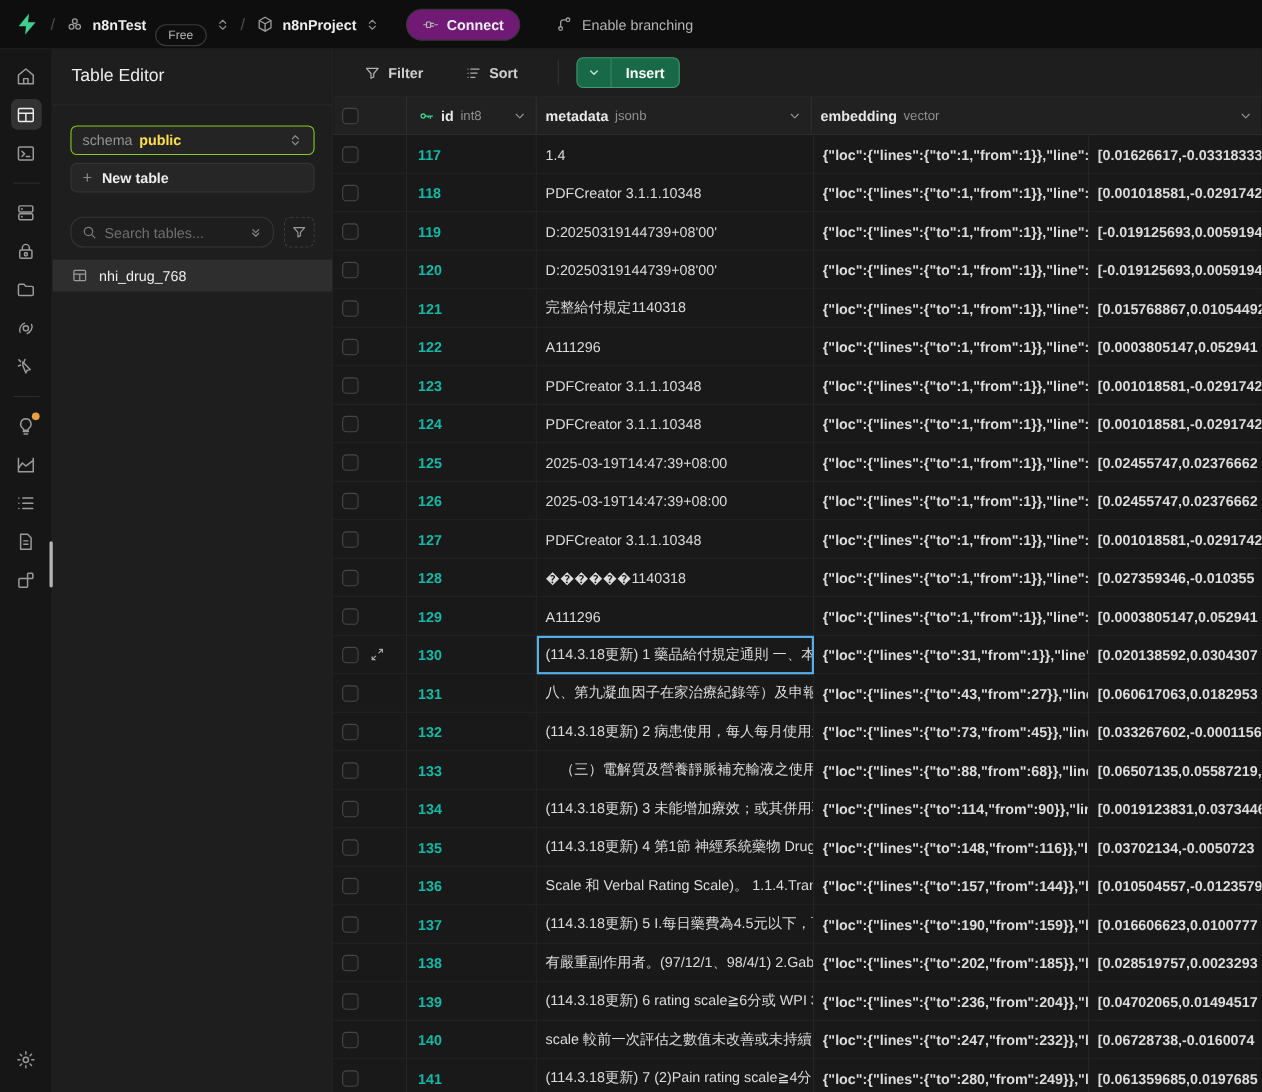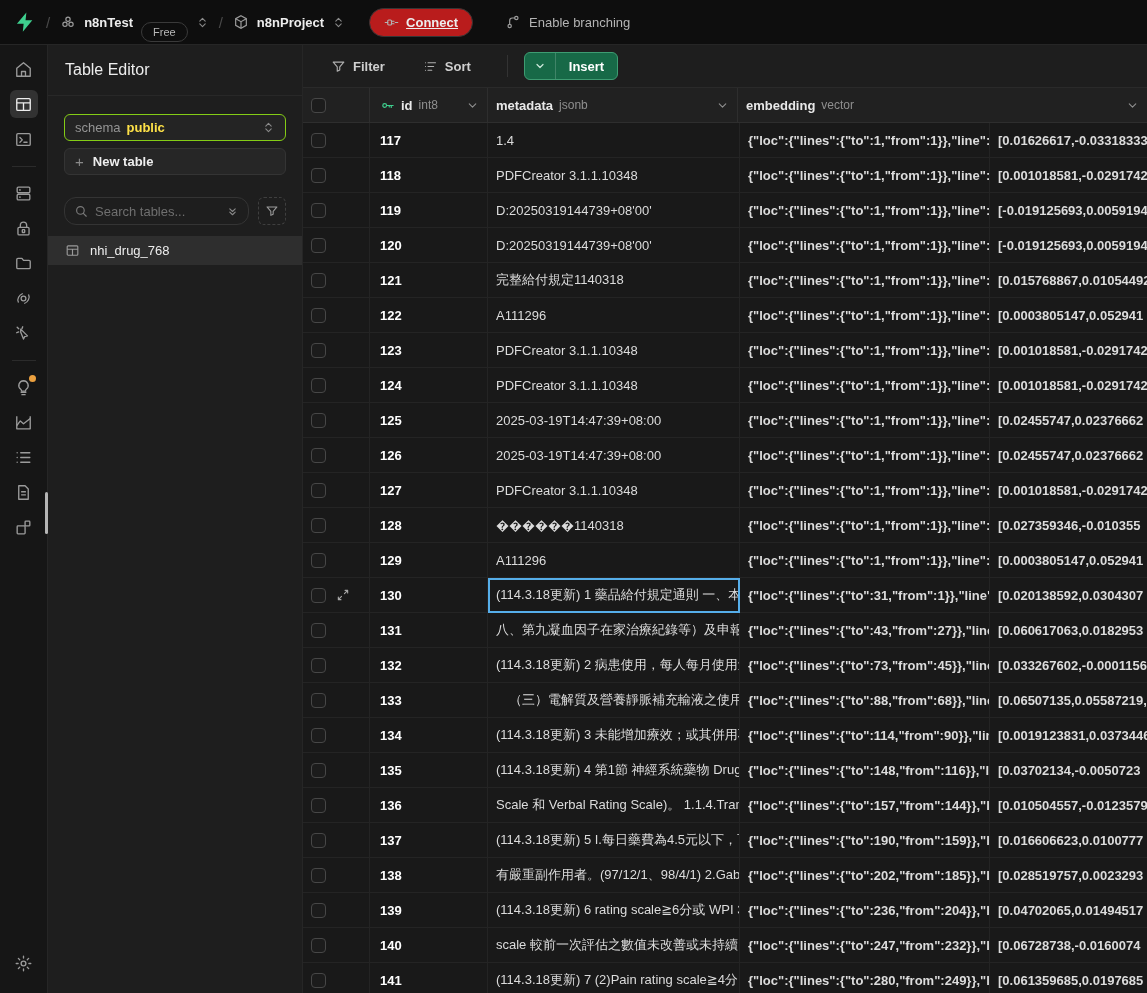--- a/index.html
+++ b/index.html
@@ -6,22 +6,22 @@
   html,body { width:1147px; height:993px; overflow:hidden; background:#121212;
     font-family:"Liberation Sans", sans-serif; color:#ededed; }
 
   
   .topbar { position:absolute; left:0; top:0; width:1147px; height:45px;
     background:#0e0e0e; border-bottom:1px solid #262626; display:flex; align-items:center; padding:0 14px; gap:10px; }
   .crumb-sep { color:#4a4a4a; font-size:15px; }
   .crumb { display:flex; align-items:center; gap:8px; font-size:13px; font-weight:700; color:#ededed; }
   .badge { font-size:11px; color:#b8b8b8; border:1px solid #3a3a3a; border-radius:999px; padding:3px 11px; font-weight:400;margin-top:20px; }
   .updown { color:#8a8a8a; display:flex; }
-  .connect-btn { display:flex; align-items:flex-start; gap:7px; background:#b91c1c; border:1px solid #363636;
-    border-radius:999px; padding:6px 14px; font-size:13px; font-weight:700; color:#ededed; margin-left:14px; cursor:pointer;text-decoration:underline; }
+  .connect-btn { display:flex; align-items:flex-start; gap:7px; background:#701a75; border:1px solid #363636;
+    border-radius:999px; padding:6px 14px; font-size:13px; font-weight:700; color:#ededed; margin-left:14px; cursor:pointer; }
   .branching { display:flex; align-items:center; gap:8px; color:#b4b4b4; font-size:13px; margin-left:22px; cursor:pointer; }
   .icon { display:inline-flex; align-items:center; justify-content:center; }
   svg { display:block; }
 
   
   .nav { position:absolute; left:0; top:45px; width:48px; height:948px; background:#161616;
     border-right:1px solid #262626; display:flex; flex-direction:column; align-items:center; padding-top:10px; }
   .nav-item { width:28px; height:28px; border-radius:6px; display:flex; align-items:center; justify-content:center;
     margin-bottom:7px; color:#9b9b9b; cursor:pointer; position:relative; }
   .nav-item.active { background:#323232; color:#ededed; }
@@ -70,21 +70,21 @@
   .hcell .cname { font-size:13px; font-weight:700; color:#e8e8e8; white-space:nowrap; }
   .hcell .ctype { font-size:12px; color:#8f8f8f; white-space:nowrap; }
   .hcell .chev-r { margin-left:auto; color:#8f8f8f; }
   .w-check { width:67px; } .w-id { width:118px; } .w-content { width:252px; } .w-meta { width:250px; } .w-embed { flex:1; }
 
   .rows { position:relative; }
   .row { height:35px; display:flex; background:#191919; }
   .cell { border-right:1px solid #242424; border-bottom:1px solid #242424; display:flex; align-items:center;
     padding:0 8px; font-size:13px; color:#dcdcdc; white-space:nowrap; overflow:hidden; }
   .cell.check { width:67px; gap:10px; padding-left:8px; }
-  .cell.id { width:118px; padding-left:10px; font-weight:700; color:#ffffff; }
+  .cell.id { width:118px; padding-left:10px; font-weight:700; color:#14b8a6; }
   .cell.content { width:252px; }
   .cell.meta { width:250px; font-weight:600; }
   .cell.embed { flex:1; border-right:none; font-weight:600; }
   .cell.selected { outline:2px solid #56aeea; outline-offset:-2px; }
   .checkbox { width:15px; height:15px; border:1.5px solid #474747; border-radius:4px; background:#1c1c1c; flex:0 0 auto; cursor:pointer; }
   .expand-ic { color:#a8a8a8; display:flex; cursor:pointer; }
 </style>
 </head>
 <body>
 

